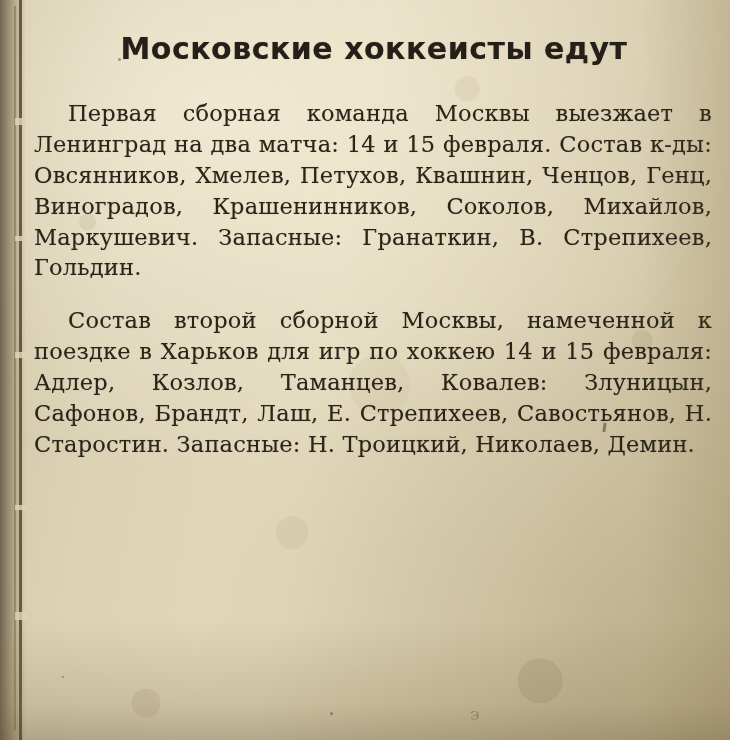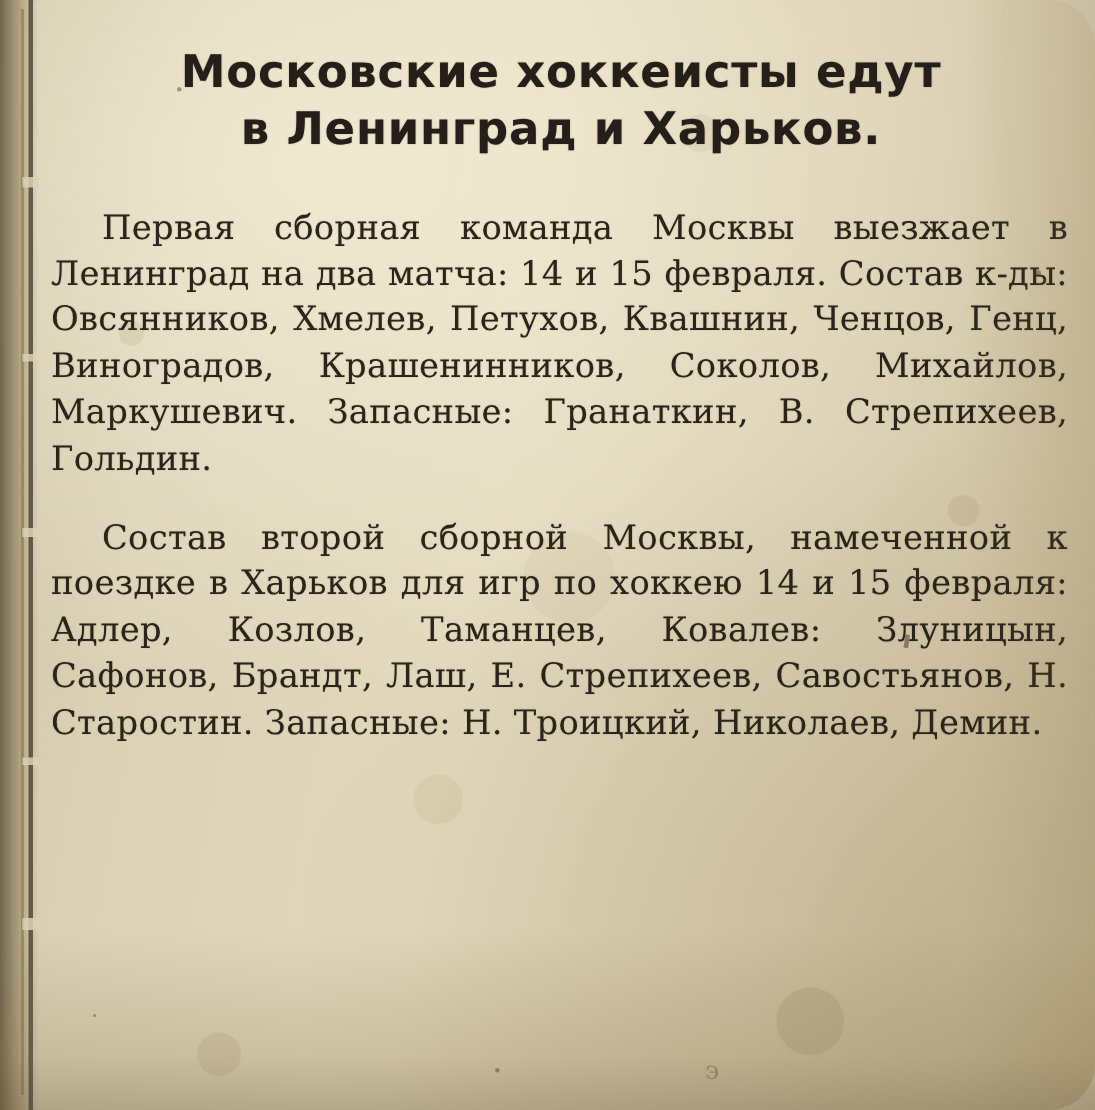--- a/index.html
+++ b/index.html
@@ -17,21 +17,20 @@
   
   #clipping {
     position: relative;
     width: 730px;
     height: 740px;
     background:
       radial-gradient(ellipse 120% 80% at 30% 15%, rgba(255,250,230,0.55), rgba(255,250,230,0) 60%),
       radial-gradient(ellipse 90% 70% at 85% 85%, rgba(150,130,90,0.28), rgba(150,130,90,0) 65%),
       linear-gradient(100deg, #cdc3a4 0%, #dbd2b6 18%, #e2d9bd 45%, #d9cfb2 72%, #c9bd9b 100%);
     box-sizing: border-box;
-    border-radius: 31px;
   }
 
   
   #grain {
     position: absolute;
     inset: 0;
     pointer-events: none;
     background-image:
       radial-gradient(circle at 12% 30%, rgba(120,95,55,0.10) 0 8px, rgba(0,0,0,0) 9px),
       radial-gradient(circle at 64% 12%, rgba(120,95,55,0.08) 0 12px, rgba(0,0,0,0) 13px),
@@ -167,21 +166,20 @@
   <div class="nick" style="top:118px;height:7px;"></div>
   <div class="nick" style="top:236px;height:5px;"></div>
   <div class="nick" style="top:352px;height:6px;"></div>
   <div class="nick" style="top:505px;height:5px;"></div>
   <div class="nick" style="top:612px;height:8px;"></div>
 
   <div id="content">
 
     <h1 id="headline">
       <span>Московские хоккеисты едут</span>
-      <span class="l2">в Ленинград и Харьков.</span>
     </h1>
 
     <p class="para" id="para1">Первая сборная команда Москвы выезжает в Ленинград на два матча: 14 и 15 февраля. Состав к-ды: Овсянников, Хмелев, Петухов, Квашнин, Ченцов, Генц, Виноградов, Крашенинников, Соколов, Михайлов, Маркушевич. Запасные: Гранаткин, В. Стрепихеев, Гольдин.</p>
     <p class="para" id="para2">Состав второй сборной Москвы, намеченной к поездке в Харьков для игр по хоккею 14 и 15 февраля: Адлер, Козлов, Таманцев, Ковалев: Злуницын, Сафонов, Брандт, Лаш, Е. Стрепихеев, Савостьянов, Н. Старостин. Запасные: Н. Троицкий, Николаев, Демин.</p>
 
   </div>
 
   <div id="mark-apostrophe"></div>
   <div id="mark-bottom">э</div>
 

